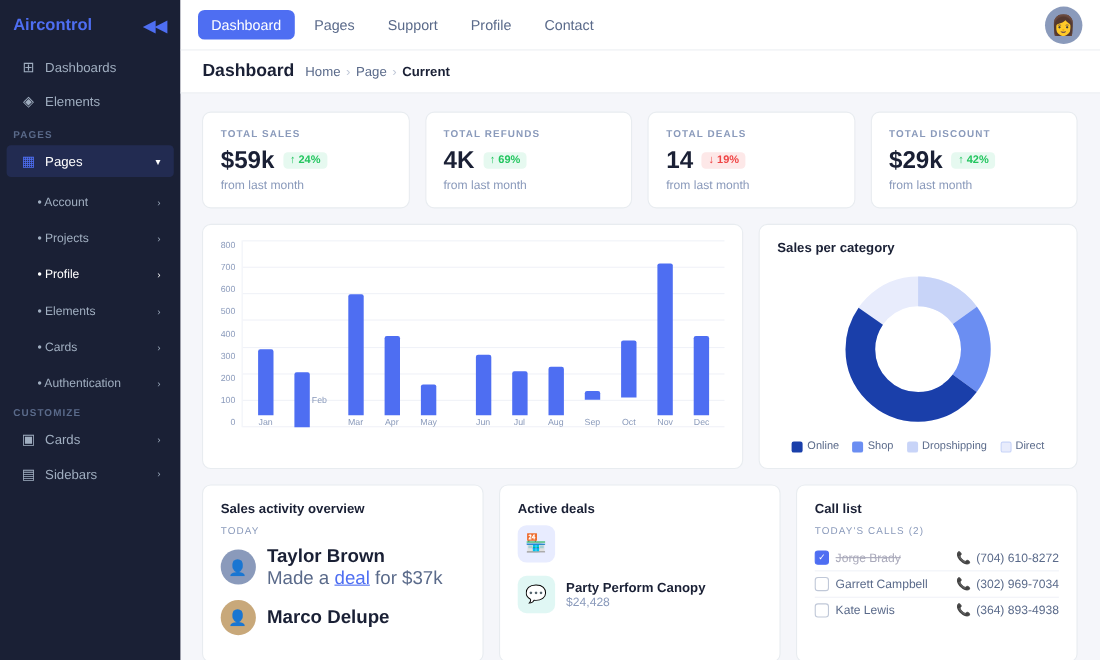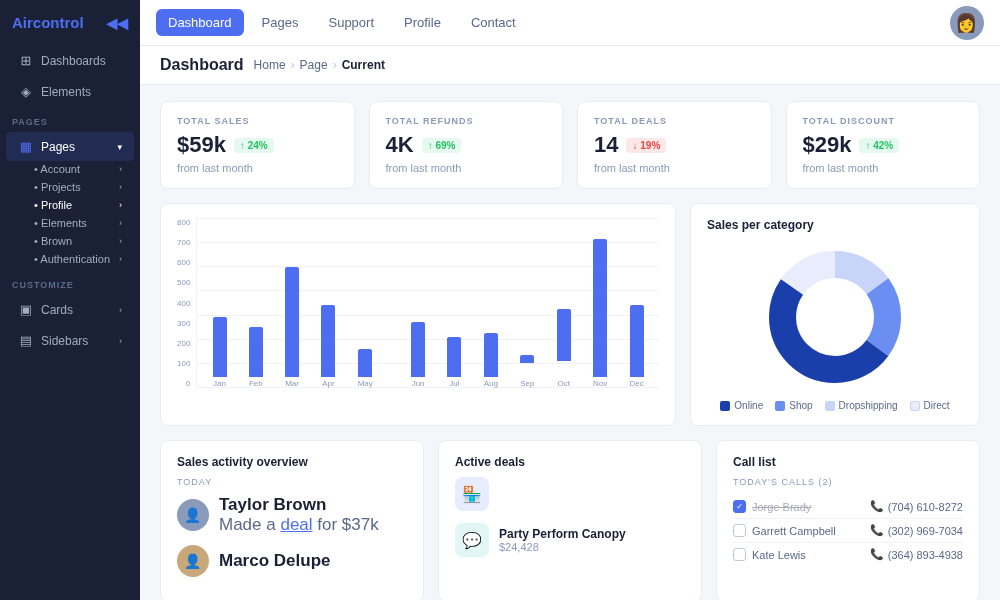--- a/index.html
+++ b/index.html
@@ -1,20 +1,20 @@
 <!DOCTYPE html>
 <html><head>
   <meta charset="utf-8">
   <style>
     * { box-sizing: border-box; margin: 0; padding: 0; }
     body { font-family: -apple-system, BlinkMacSystemFont, 'Segoe UI', sans-serif; display: flex; height: 600px; overflow: hidden; background: #f5f6fa; }
 
     
     #sidebar {
-      width: 140px;
+      width: 164px;
       background: #1a2035;
       color: #a0aec0;
       display: flex;
       flex-direction: column;
       flex-shrink: 0;
       height: 600px;
       overflow-y: auto;
     }
     .sidebar-logo {
       display: flex;
@@ -48,21 +48,21 @@
     }
     .sidebar-item.active { background: rgba(78,110,242,0.15); color: #fff; }
     .sidebar-item.active .sidebar-item-icon { color: #4e6ef2; }
     .sidebar-item-left { display: flex; align-items: center; gap: 7px; }
     .sidebar-item-icon { font-size: 13px; width: 16px; text-align: center; }
     .sidebar-item-arrow { font-size: 9px; }
     .sidebar-sub-item {
       display: flex;
       align-items: center;
       justify-content: space-between;
-      padding: 1px 12px 5px 28px;
+      padding: 16px 12px 5px 28px;
       font-size: 11px;
       cursor: pointer;
       color: #a0aec0;
       margin: 0 6px;
       border-radius: 4px;
     }
     .sidebar-sub-item.active { color: #fff; }
 
     
     #main {
@@ -258,21 +258,21 @@
   </div>
   <div class="sidebar-sub-item active" style="color:#fff">
     <span>• Profile</span>
     <span class="sidebar-item-arrow">›</span>
   </div>
   <div class="sidebar-sub-item">
     <span>• Elements</span>
     <span class="sidebar-item-arrow">›</span>
   </div>
   <div class="sidebar-sub-item">
-    <span>• Brown</span>
+    <span>• Cards</span>
     <span class="sidebar-item-arrow">›</span>
   </div>
   <div class="sidebar-sub-item">
     <span>• Authentication</span>
     <span class="sidebar-item-arrow">›</span>
   </div>
 
   <div class="sidebar-section-label">CUSTOMIZE</div>
 
   <div class="sidebar-item">
@@ -379,21 +379,21 @@
                 <div style="border-top:1px solid #f0f2f8; width:100%;"></div>
                 <div style="border-top:1px solid #f0f2f8; width:100%;"></div>
                 <div style="border-top:1px solid #f0f2f8; width:100%;"></div>
               </div>
 
               <div style="position:absolute; bottom:0; width:100%; display:flex; align-items:flex-end; justify-content:space-around; padding:0 4px;">
                  <div style="display:flex;flex-direction:column;align-items:center;gap:2px;">
                     <div style="width:14px;height:60px;background:#4e6ef2;border-radius:2px 2px 0 0;"></div>
                     <span style="font-size:8px;color:#8a9abb;">Jan</span>
                   </div>
-                 <div style="display:flex;flex-direction:column;align-items:center;gap:2px;">
+                 <div style="display:flex;flex-direction:row;align-items:center;gap:2px;">
                     <div style="width:14px;height:50px;background:#4e6ef2;border-radius:2px 2px 0 0;"></div>
                     <span style="font-size:8px;color:#8a9abb;">Feb</span>
                   </div>
                  <div style="display:flex;flex-direction:column;align-items:center;gap:2px;">
                     <div style="width:14px;height:110px;background:#4e6ef2;border-radius:2px 2px 0 0;"></div>
                     <span style="font-size:8px;color:#8a9abb;">Mar</span>
                   </div>
                  <div style="display:flex;flex-direction:column;align-items:center;gap:2px;">
                     <div style="width:14px;height:72px;background:#4e6ef2;border-radius:2px 2px 0 0;"></div>
                     <span style="font-size:8px;color:#8a9abb;">Apr</span>

